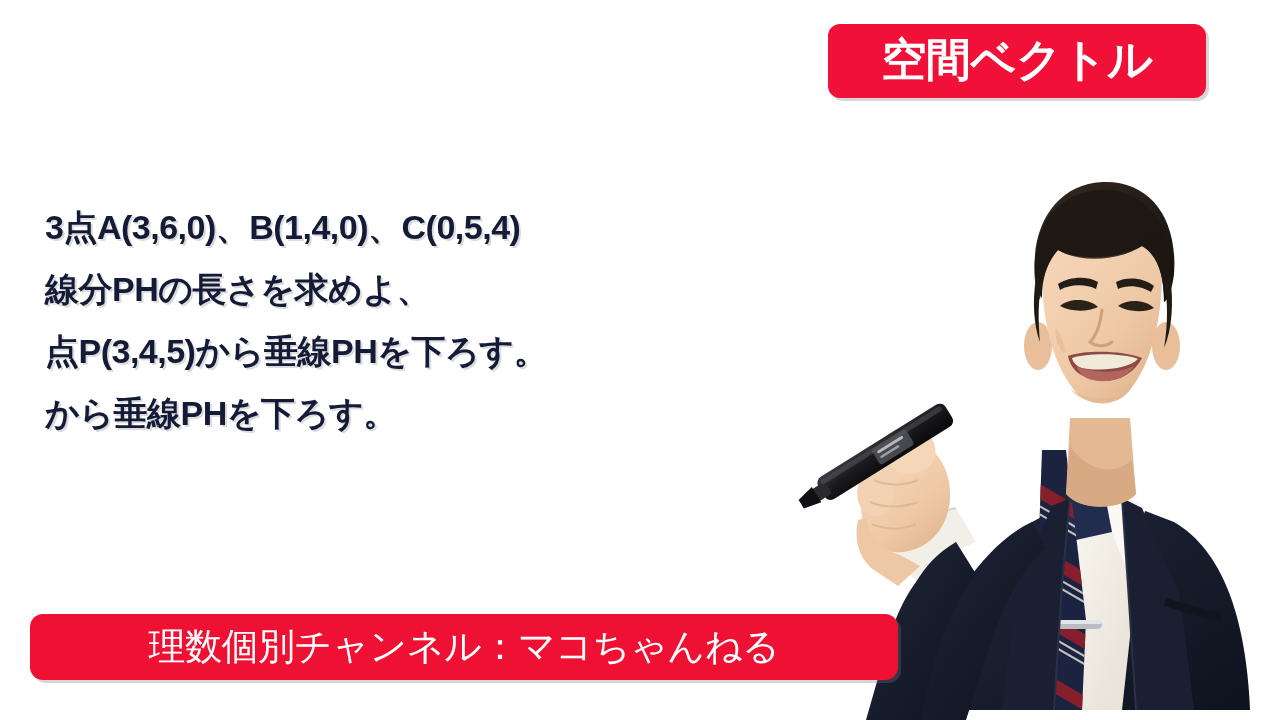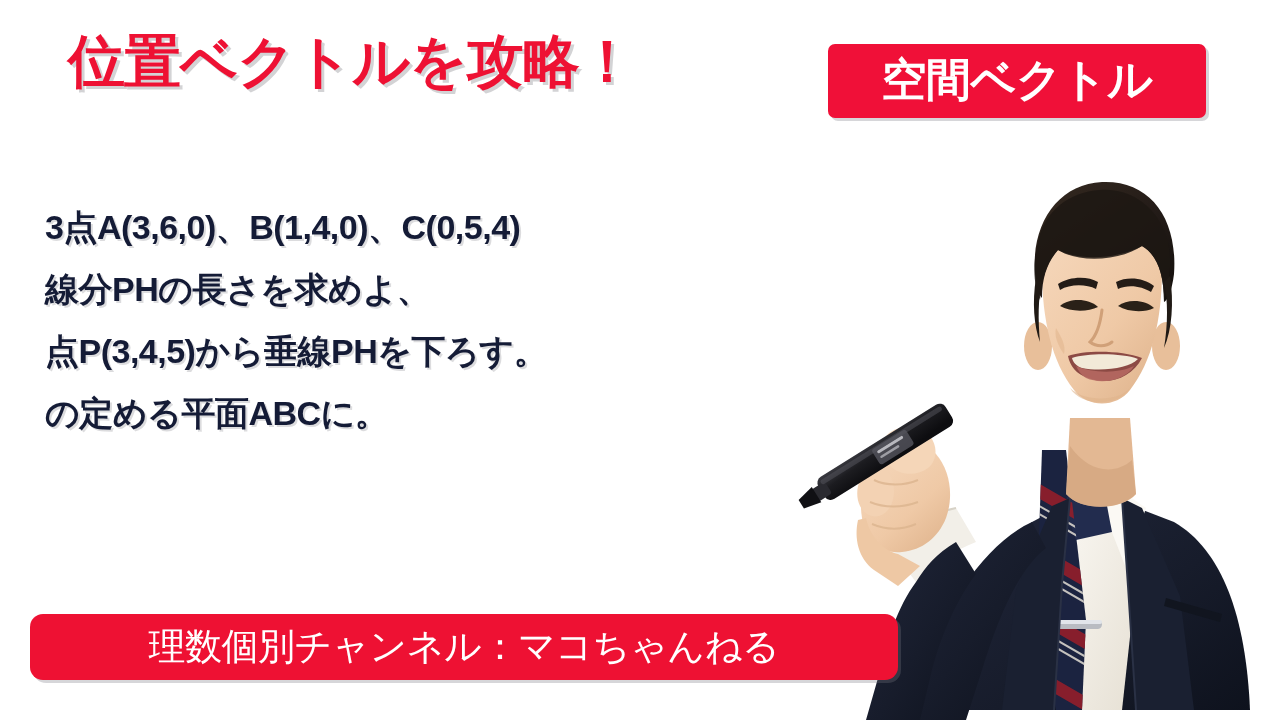--- a/index.html
+++ b/index.html
@@ -34,26 +34,25 @@
   }
 
   
   #topic-badge {
     position: absolute;
     left: 828px;
     top: 24px;
     width: 378px;
     height: 74px;
     background: #f01038;
-    border-radius: 7px;
+    border-radius: 12px;
     box-shadow: 3px 3px 0 rgba(120,120,128,0.30);
     display: flex;
     align-items: center;
     justify-content: center;
-    margin-top: 20px;
   }
   #topic-badge .badge-text {
     color: #ffffff;
     font-size: 45px;
     font-weight: 700;
     letter-spacing: -0.5px;
     white-space: nowrap;
     line-height: 1;
     padding-bottom: 3px;
   }
@@ -108,31 +107,30 @@
     height: 570px;
     pointer-events: none;
   }
   #presenter svg { display: block; }
 </style>
 </head>
 <body>
 
 <div id="stage">
 
-  <div id="headline">位置ベクトルを攻略！</div>
 
   <div id="topic-badge">
     <span class="badge-text">空間ベクトル</span>
   </div>
 
   <div id="problem">
     <div class="line">3点A(3,6,0)、B(1,4,0)、C(0,5,4)</div>
     <div class="line">線分PHの長さを求めよ、</div>
     <div class="line">点P(3,4,5)から垂線PHを下ろす。</div>
-    <div class="line">の定める平面ABCに。</div>
+    <div class="line">から垂線PHを下ろす。</div>
   </div>
 
   <div id="presenter">
     <svg width="510" height="570" viewBox="0 0 510 570" xmlns="http://www.w3.org/2000/svg">
       <defs>
         <linearGradient id="suitGrad" x1="0" y1="0" x2="1" y2="1">
           <stop offset="0%" stop-color="#20263a"></stop>
           <stop offset="55%" stop-color="#171c2b"></stop>
           <stop offset="100%" stop-color="#0e121d"></stop>
         </linearGradient>

